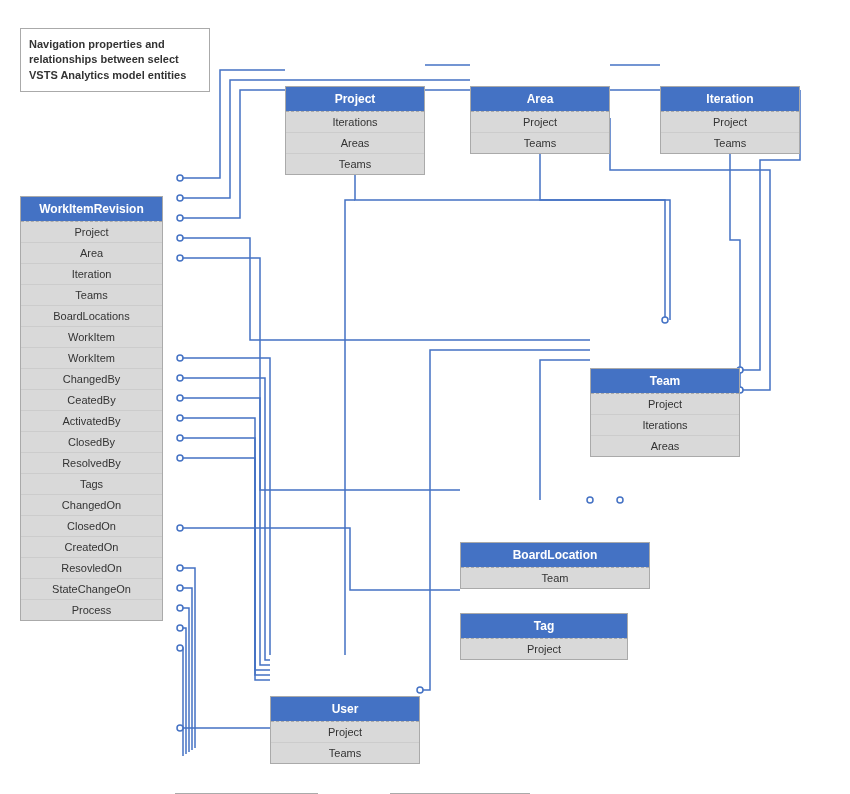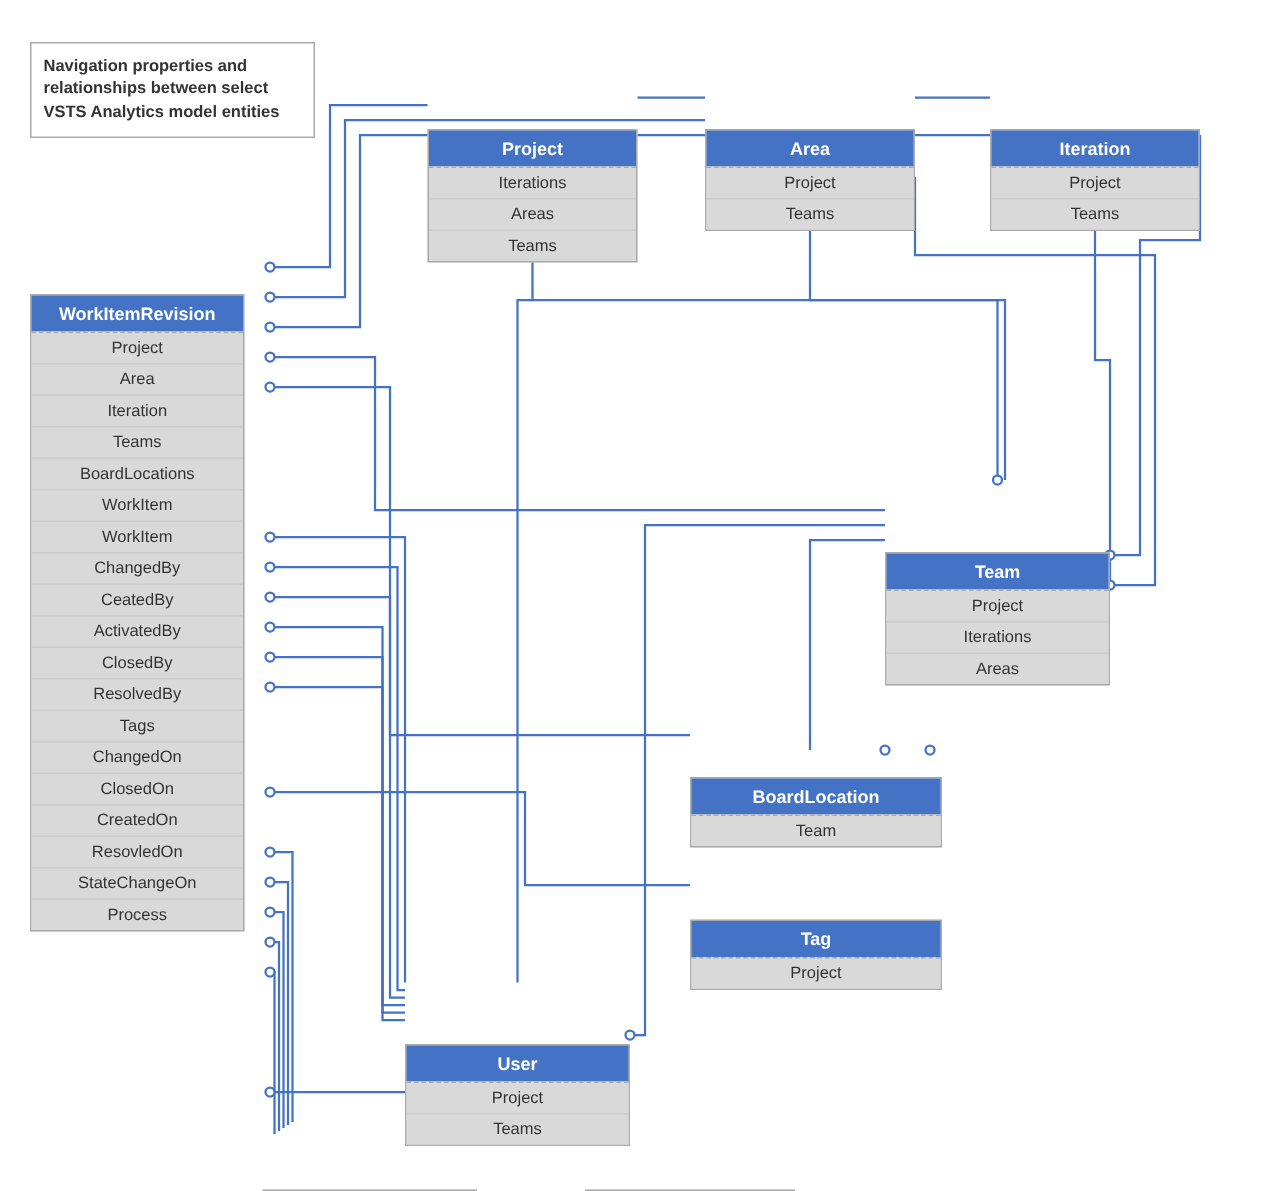--- a/index.html
+++ b/index.html
@@ -219,21 +219,21 @@
 
   <div class="entity-box" style="left:590px; top:320px; width:150px;">
     <div class="entity-header">Team</div>
     <div class="entity-body">
       <div class="entity-field">Project</div>
       <div class="entity-field">Iterations</div>
       <div class="entity-field">Areas</div>
     </div>
   </div>
 
-  <div class="entity-box" style="left:460px; top:470px; width:168px;">
+  <div class="entity-box" style="left:460px; top:494px; width:190px;">
     <div class="entity-header">BoardLocation</div>
     <div class="entity-body">
       <div class="entity-field">Team</div>
     </div>
   </div>
 
   <div class="entity-box" style="left:460px; top:565px; width:168px;">
     <div class="entity-header">Tag</div>
     <div class="entity-body">
       <div class="entity-field">Project</div>

